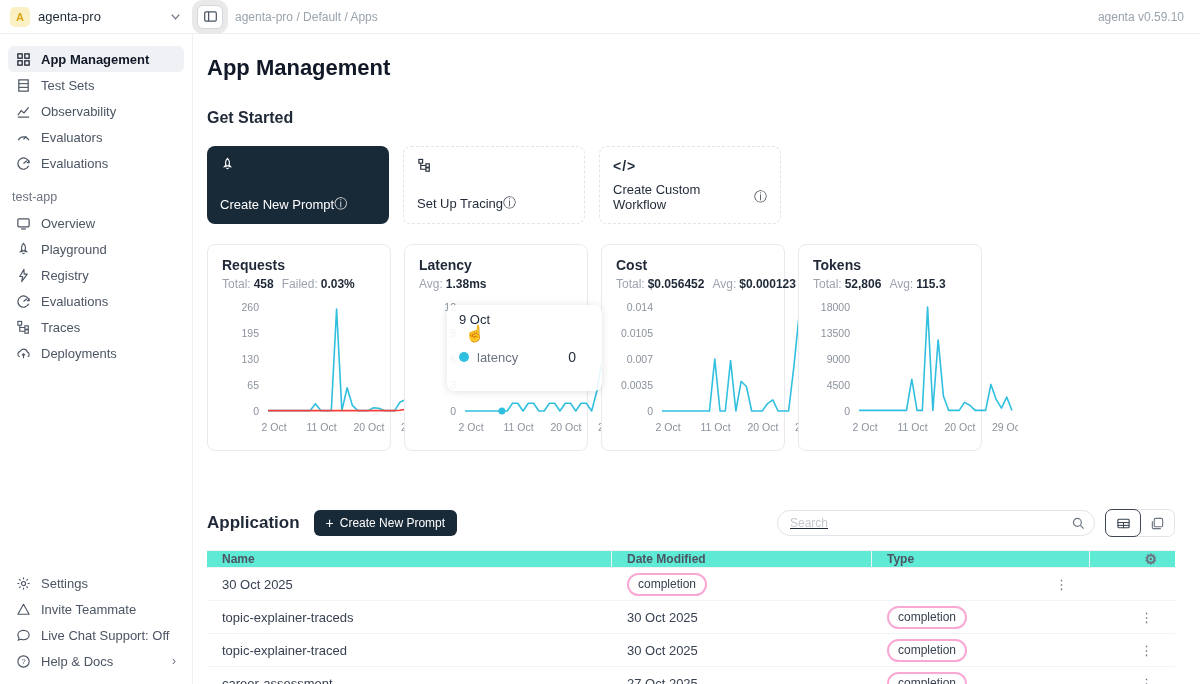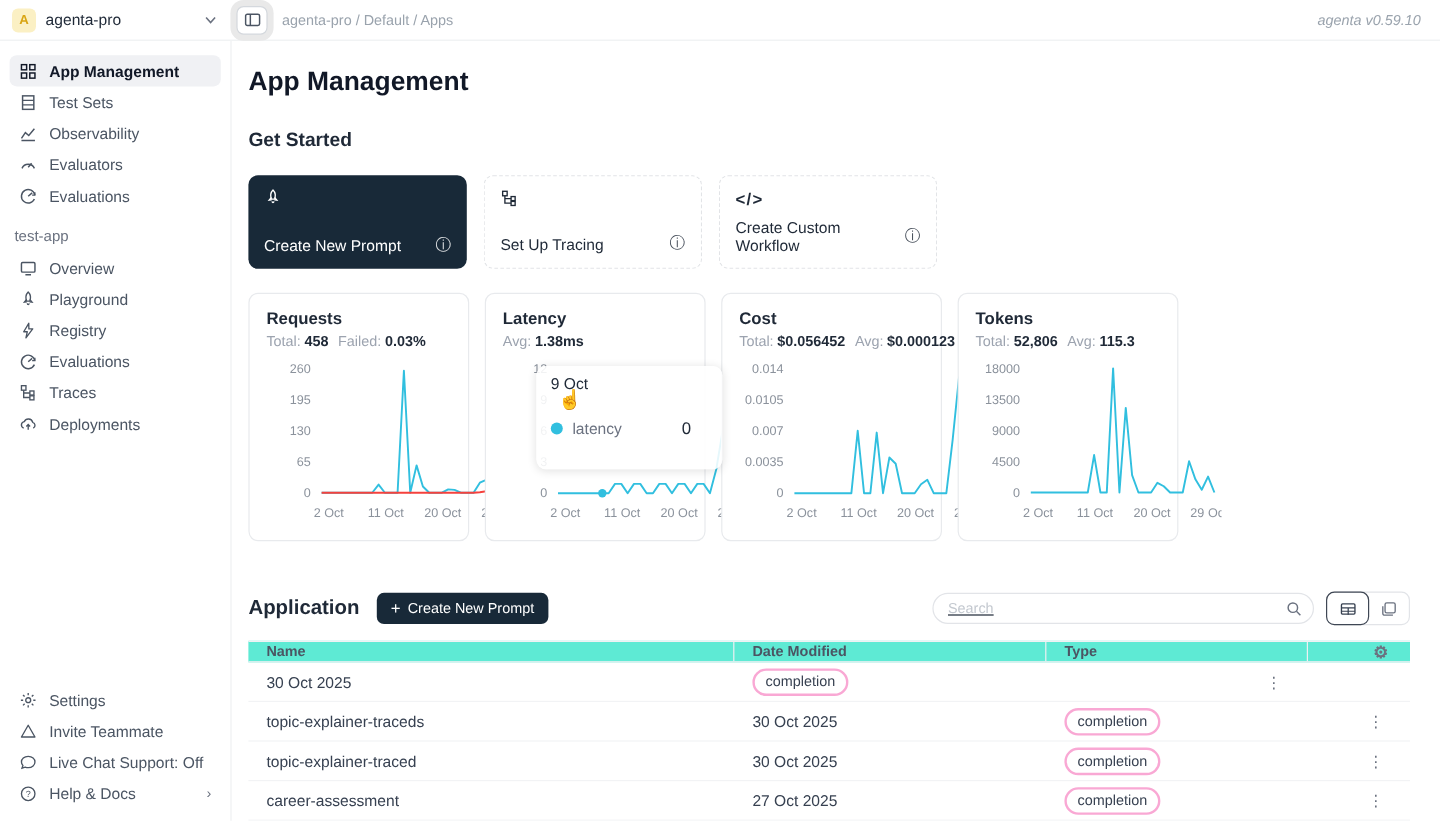--- a/index.html
+++ b/index.html
@@ -9,21 +9,21 @@
   
   .topbar { position:fixed; top:0; left:0; right:0; height:34px; background:#fff;
     border-bottom:1px solid #eef0f2; display:flex; align-items:center; z-index:20; }
   .topbar-left { width:193px; display:flex; align-items:center; gap:8px; padding:0 10px; flex:none; }
   .avatar { width:20px; height:20px; border-radius:5px; background:#fbf0c4; color:#d9a514;
     font-size:11px; font-weight:700; display:flex; align-items:center; justify-content:center; }
   .workspace-name { font-size:13px; font-weight:500; color:#1f2937; flex:1; }
   .panel-toggle { width:26px; height:24px; border:1px solid #d4d8dd; border-radius:6px; background:#fff;
     display:flex; align-items:center; justify-content:center; box-shadow:0 0 0 5px #e9e9e9; margin:0 12px 0 4px; }
   .breadcrumb { font-size:12px; color:#9aa3ad; flex:1; }
-  .version { font-size:12px; color:#9aa3ad; padding-right:16px;font-style:italic; }
+  .version { font-size:12px; color:#9aa3ad; padding-right:16px; }
 
   
   .sidebar { position:fixed; top:34px; left:0; bottom:0; width:193px; background:#fff;
     border-right:1px solid #eef0f2; display:flex; flex-direction:column; padding:12px 8px 10px; }
   .side-item { display:flex; align-items:center; gap:10px; height:26px; padding:0 8px;
     border-radius:6px; font-size:13px; color:#4b5563; cursor:default; }
   .side-item + .side-item { margin-top:0;align-items:center; }
   .side-group { display:flex; flex-direction:column; gap:0; }
   .side-group .side-item { height:26px; }
   .side-item.active { background:#f0f1f4; color:#111827; font-weight:600; }
@@ -36,21 +36,21 @@
   
   .main { position:absolute; top:34px; left:193px; width:1007px; height:650px; padding-left:14px; overflow:hidden; }
   h1.page-title { font-size:22px; font-weight:700; color:#111827; margin-top:21px; }
   h2.section-title { font-size:16px; font-weight:700; color:#1f2937; margin-top:28px; }
 
   .gs-row { display:flex; gap:14px; margin-top:19px; }
   .gs-card { width:182px; height:78px; border-radius:8px; padding:11px 13px; display:flex;
     flex-direction:column; justify-content:space-between; }
   .gs-dark { background:#182938; color:#fff; }
   .gs-light { background:#fff; border:1px dashed #e2e4e7; color:#1f2937; }
-  .gs-bottom { display:flex; align-items:center; justify-content:space-between; font-size:13px; font-weight:500; }
+  .gs-bottom { display:flex; align-items:center; font-size:13px; font-weight:500; }
   .info-glyph { font-size:13px; opacity:.85; font-weight:400; }
   .gs-code { font-size:14px; font-weight:700; letter-spacing:1px; }
 
   
   .charts-row { display:flex; gap:13px; margin-top:20px; }
   .chart-card { width:184px; height:207px; background:#fff; border:1px solid #e8eaed; border-radius:8px;
     padding:12px 14px; position:relative; }
   .chart-title { font-size:14px; font-weight:700; color:#1f2937; }
   .chart-stats { font-size:12px; color:#9ca3af; margin-top:4px; }
   .chart-stats b { color:#1f2937; font-weight:700; margin-left:3px; margin-right:8px; }
@@ -60,21 +60,21 @@
   .tooltip { position:absolute; left:42px; top:60px; width:155px; height:86px;
     background:rgba(255,255,255,.88); border-radius:8px; box-shadow:0 1px 8px rgba(0,0,0,.12);
     padding:7px 12px; z-index:5; }
   .tooltip-date { font-size:13px; color:#1f2937; }
   .cursor-glyph { font-size:16px; color:#4b5563; margin:0 0 0 6px; line-height:14px; }
   .tooltip-row { display:flex; align-items:center; gap:8px; margin-top:8px; font-size:13px; color:#6b7280; }
   .legend-dot { width:10px; height:10px; border-radius:50%; flex:none; }
   .tooltip-val { margin-left:42px; color:#1f2937; font-weight:500; font-size:14px; }
 
   
-  .app-header { display:flex; align-items:center; margin-top:42px; width:968px; }
+  .app-header { display:flex; align-items:center; margin-top:58px; width:968px; }
   .app-heading { font-size:17px; font-weight:700; color:#1f2937; }
   .create-btn { margin-left:14px; background:#182938; color:#fff; border:none; border-radius:6px;
     height:26px; padding:0 12px; font-size:12px; display:flex; align-items:center; gap:6px;
     font-family:"Liberation Sans", sans-serif; }
   .create-btn .plus { font-size:14px; font-weight:400; }
   .app-tools { margin-left:auto; display:flex; align-items:center; gap:10px; }
   .search-box { width:318px; height:26px; border:1px solid #e2e4e8; border-radius:13px; background:#fff;
     display:flex; align-items:center; padding:0 8px 0 12px;text-decoration:underline; }
   .search-box input { border:none; outline:none; flex:1; font-size:12px; color:#374151; background:transparent;
     font-family:"Liberation Sans", sans-serif; }

